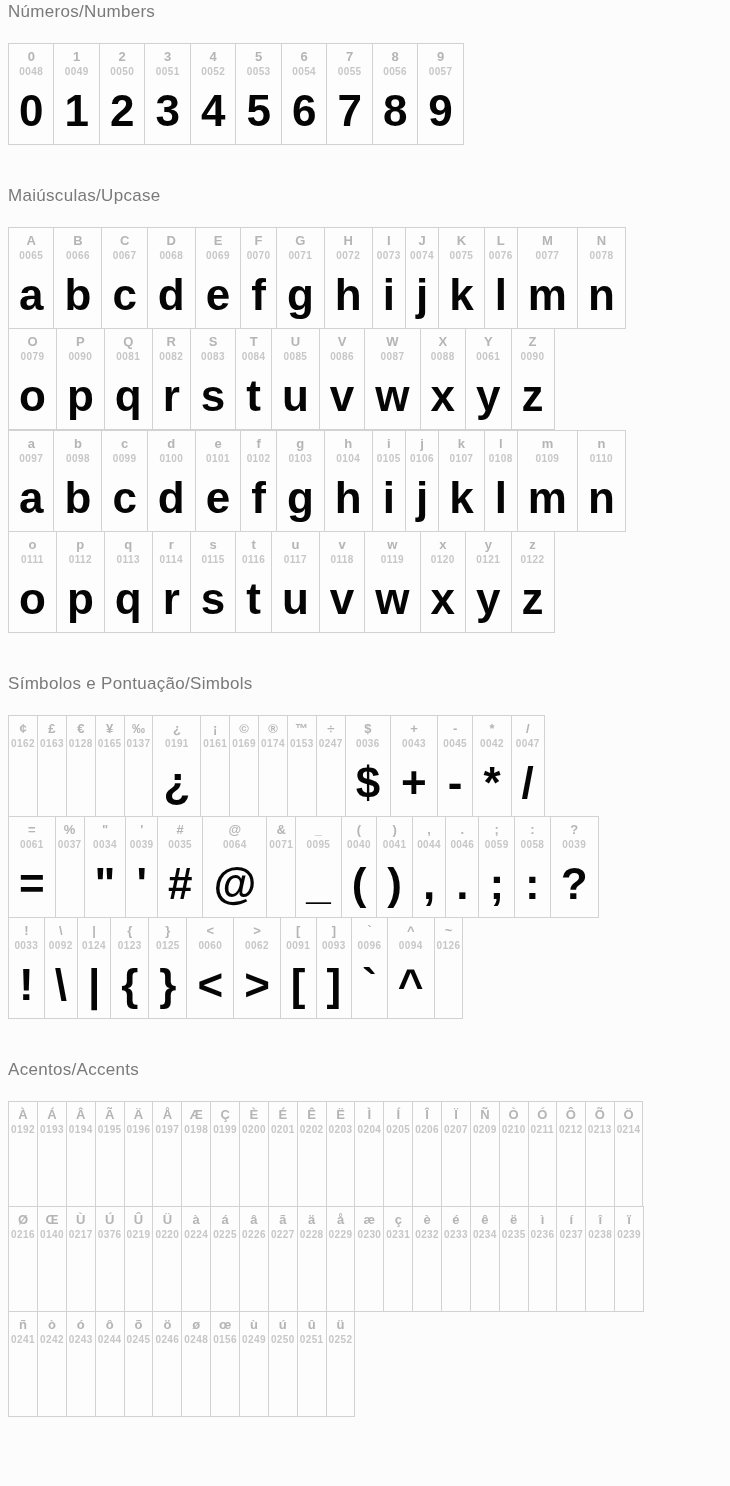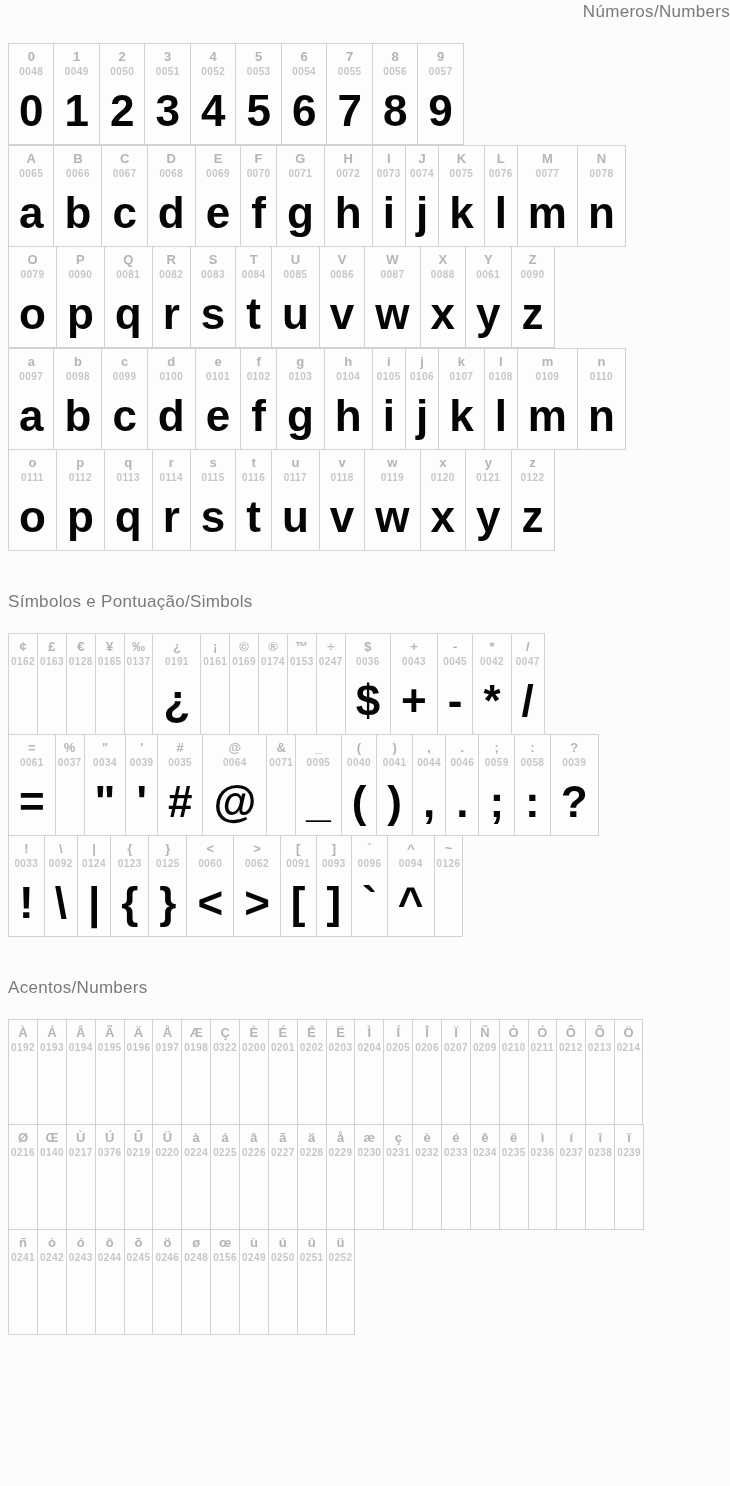--- a/index.html
+++ b/index.html
@@ -20,21 +20,21 @@
     font-family:"Liberation Sans", sans-serif;
     padding:2px 0 30px 8px;
   }
   .section-title{
     font-size:17px;
     font-weight:400;
     color:var(--title);
     margin:41px 0 21px 0;
     letter-spacing:.3px;
   }
-  .charmap-section:first-child .section-title{margin-top:0;text-align:right;}
+  .charmap-section:first-child .section-title{margin-top:0;}
   .row{
     display:flex;
     width:max-content;
     border:1px solid var(--border);
     background:var(--cell-bg);
     margin-top:-1px;
   }
   .rows .row:first-child{margin-top:0;}
   .cell{
     display:flex;
@@ -141,20 +141,21 @@
   <div class="cell">
     <div class="cell-char">9</div>
     <div class="cell-code">0057</div>
     <div class="cell-glyph">9</div>
   </div>
 </div>
       </div>
   </section>
 
   <section class="charmap-section">
+    <h2 class="section-title">Maiúsculas/Upcase</h2>
     <div class="rows">
         <div class="row">
   <div class="cell">
     <div class="cell-char">A</div>
     <div class="cell-code">0065</div>
     <div class="cell-glyph">a</div>
   </div>
 
   <div class="cell">
     <div class="cell-char">B</div>
@@ -734,21 +735,21 @@
   <div class="cell">
     <div class="cell-char">~</div>
     <div class="cell-code">0126</div>
     <div class="cell-glyph"></div>
   </div>
 </div>
       </div>
   </section>
 
   <section class="charmap-section">
-    <h2 class="section-title">Acentos/Numbers</h2>
+    <h2 class="section-title">Acentos/Accents</h2>
     <div class="rows">
         <div class="row">
   <div class="cell">
     <div class="cell-char">À</div>
     <div class="cell-code">0192</div>
     <div class="cell-glyph"></div>
   </div>
 
   <div class="cell">
     <div class="cell-char">Á</div>
@@ -781,21 +782,21 @@
   </div>
 
   <div class="cell">
     <div class="cell-char">Æ</div>
     <div class="cell-code">0198</div>
     <div class="cell-glyph"></div>
   </div>
 
   <div class="cell">
     <div class="cell-char">Ç</div>
-    <div class="cell-code">0322</div>
+    <div class="cell-code">0199</div>
     <div class="cell-glyph"></div>
   </div>
 
   <div class="cell">
     <div class="cell-char">È</div>
     <div class="cell-code">0200</div>
     <div class="cell-glyph"></div>
   </div>
 
   <div class="cell">

